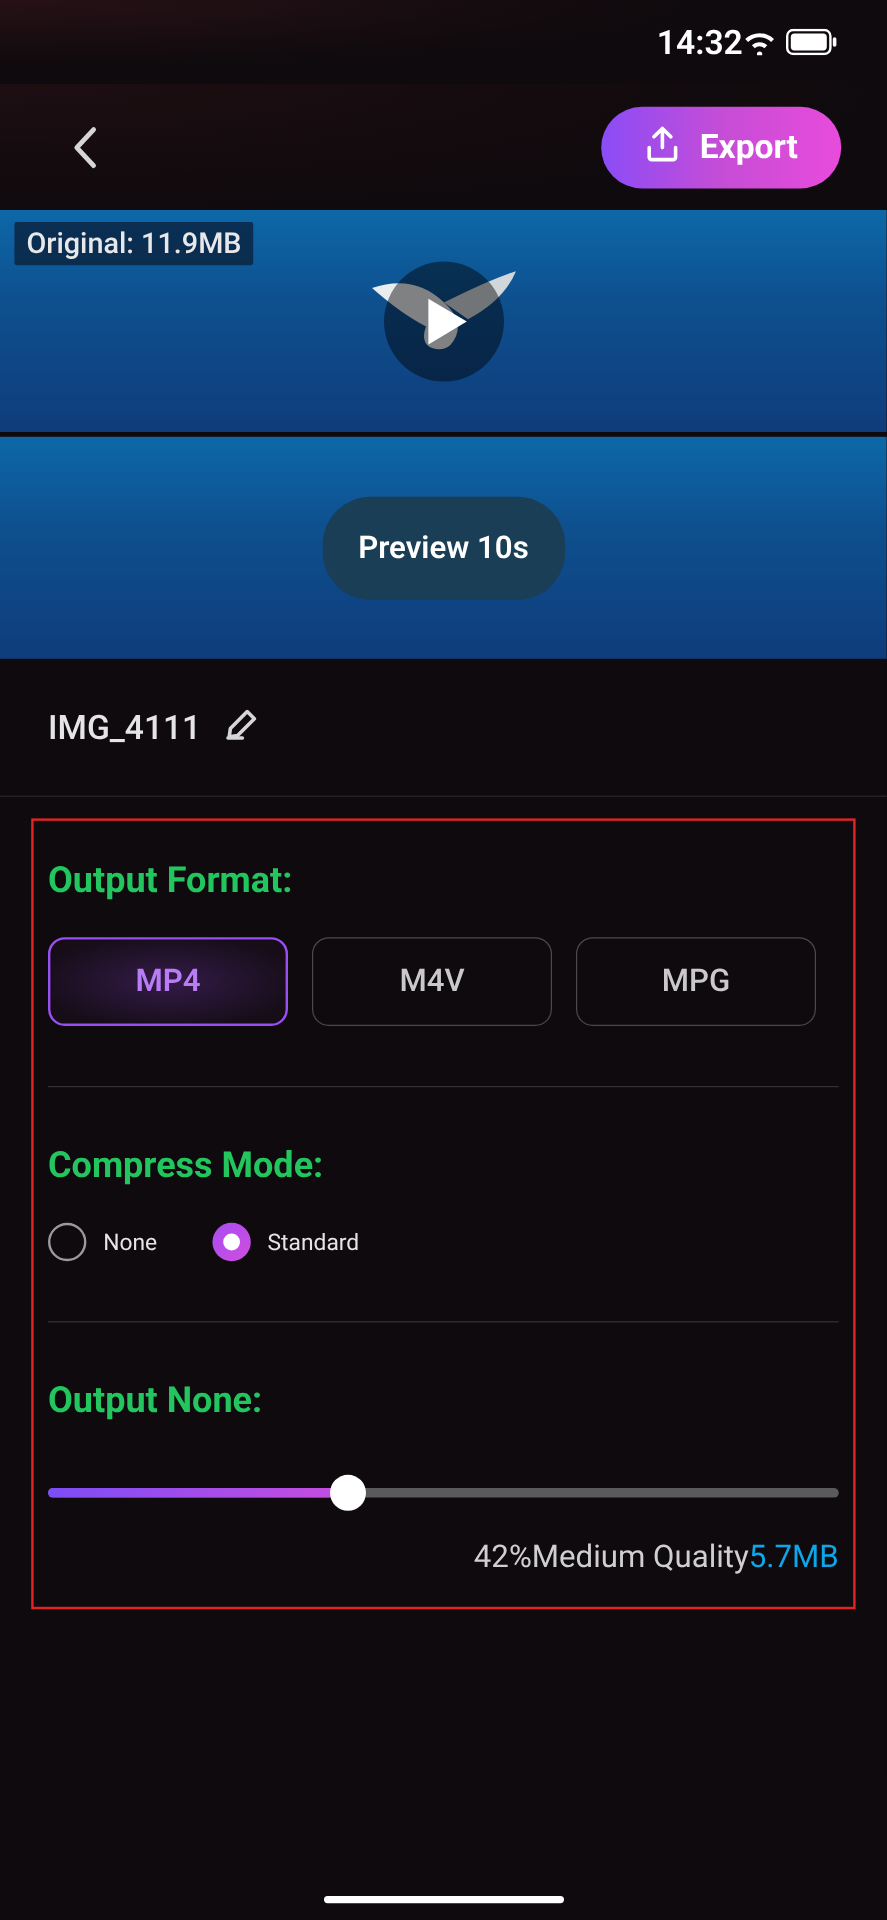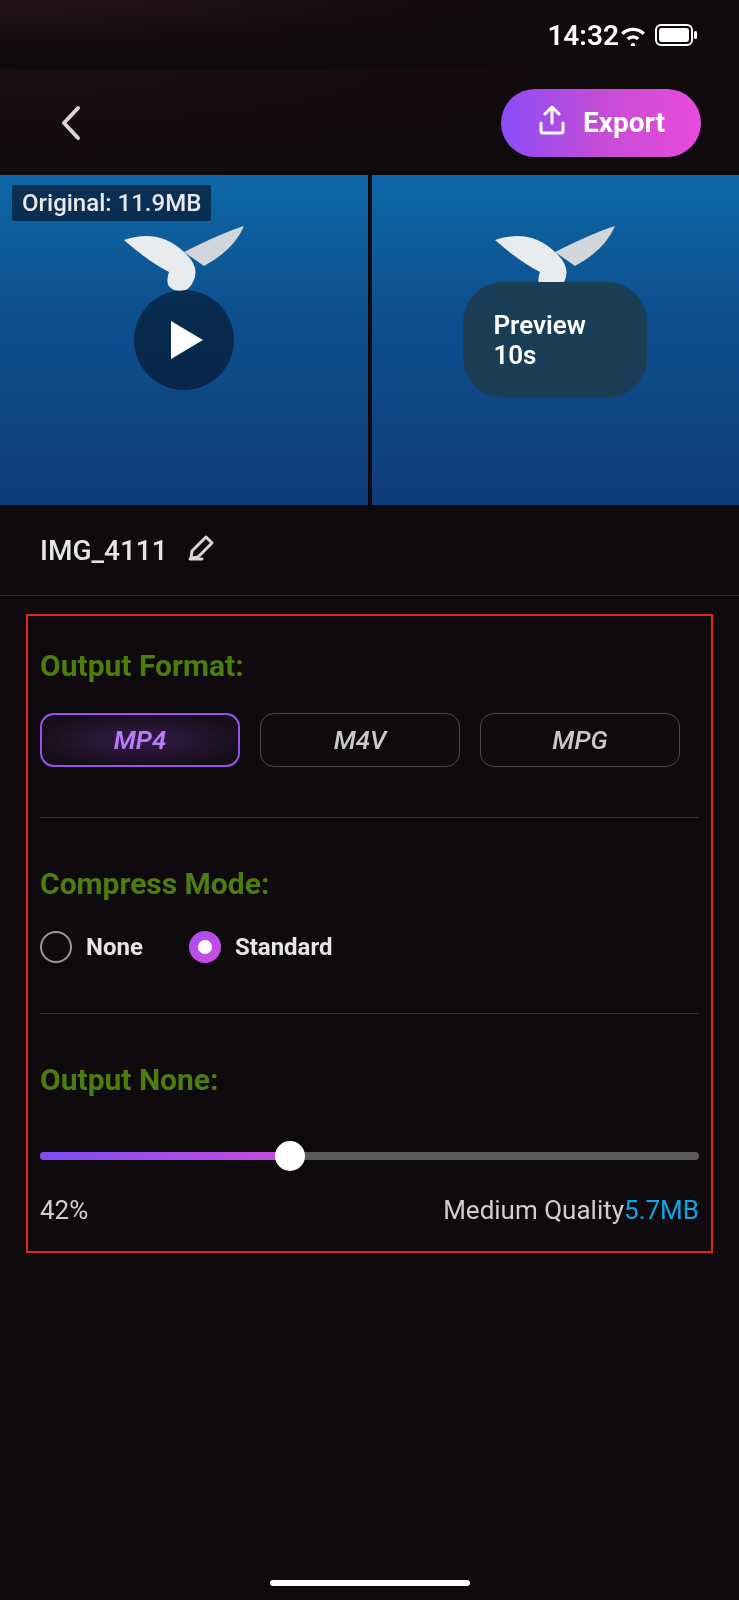--- a/index.html
+++ b/index.html
@@ -63,22 +63,23 @@
     cursor:pointer;
   }
   .export-btn-label {
     font-size: 28px;
     font-weight: 700;
     color:#fff;
   }
   
   .preview-row {
     display:flex;
-    height: 330px;
+    height: 374px;
     gap: 4px;
+    flex-direction: column;
   }
   .preview-panel {
     flex:1;
     position:relative;
     background: linear-gradient(180deg, #0d68a7 0%, #0e508f 40%, #0f3c7b 100%);
     overflow:hidden;
   }
   .panel-tag {
     position:absolute;
     top:10px;
@@ -123,21 +124,21 @@
     border-radius: 40px;
     font-size:26px;
     font-weight:600;
     cursor:pointer;
   }
   
   .filename-row {
     display:flex;
     align-items:center;
     gap:18px;
-    padding: 28px 40px;
+    padding: 40px 40px;
   }
   .filename {
     font-size:28px;
     font-weight:500;
     color:#e5e5e7;
   }
   .edit-icon {
     cursor:pointer;
   }
   
@@ -147,43 +148,42 @@
   }
   
   .settings-box {
     margin: 18px 26px 0 26px;
     border: 2px solid #e62323;
     padding: 32px 12px 26px 12px;
   }
   .section-title {
     font-size:30px;
     font-weight:700;
-    color:#4d7c0f;
+    color:#22c55e;
     margin-bottom: 30px;
   }
   
   .format-grid {
     display:flex;
     flex-wrap:wrap;
     gap: 20px;
     margin-bottom: 50px;
   }
   .format-btn {
     width: 200px;
-    height: 54px;
+    height: 74px;
     border-radius: 14px;
     border: 1.5px solid #4a4a4c;
     display:flex;
     align-items:center;
     justify-content:center;
     font-size:26px;
     font-weight:500;
     color:#c9c9cb;
     cursor:pointer;
-    font-style:italic;
   }
   .format-btn.selected {
     border: 2px solid #9a4ff0;
     background: radial-gradient(ellipse at center, rgba(150,70,230,0.28) 0%, rgba(150,70,230,0.05) 80%);
     color:#b87df5;
     font-weight:600;
   }
   .inner-divider {
     height:1px;
     background:#333335;
@@ -216,23 +216,22 @@
     background: linear-gradient(135deg,#a84df2,#d04ddf);
   }
   .radio-circle.selected::after{
     content:"";
     width:14px;
     height:14px;
     border-radius:50%;
     background:#fff;
   }
   .radio-label {
-    font-size:24px;
+    font-size:19px;
     color:#e5e5e7;
-    font-weight:bold;
   }
   
   .slider-wrap {
     position:relative;
     margin-top: 44px;
     margin-bottom: 24px;
     height: 30px;
     display:flex;
     align-items:center;
   }
@@ -254,21 +253,21 @@
     position:absolute;
     width:30px;
     height:30px;
     border-radius:50%;
     background:#fff;
     transform:translateX(-50%);
     cursor:pointer;
   }
   .size-info-row {
     display:flex;
-    justify-content:space-between;
+    justify-content:flex-end;
     align-items:center;
     font-size:26px;
   }
   .size-pct { color:#cfcfd1; }
   .size-right { display:flex; align-items:center;}
   .quality-label { color:#cfcfd1; }
   .size-value { color:#0ea5e9; font-weight:400; }
   
   .home-indicator {
     position:absolute;

